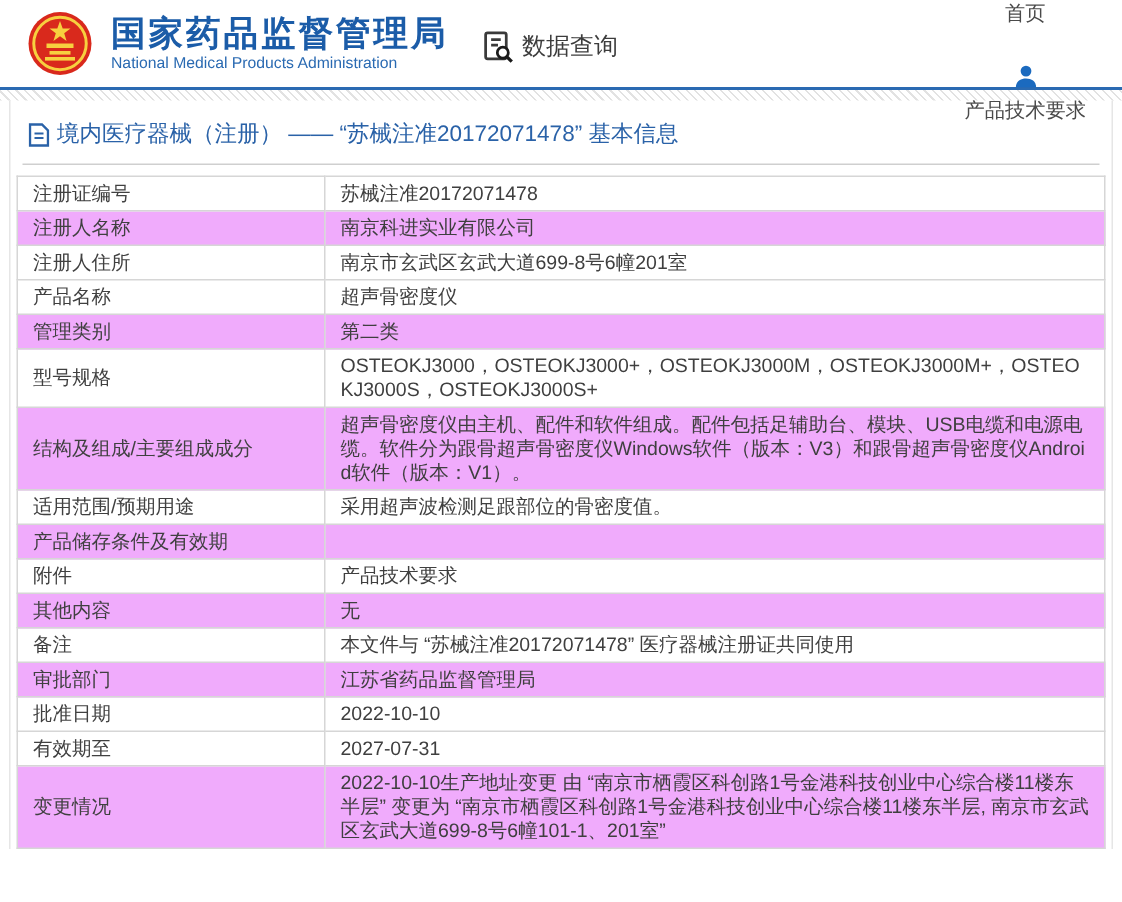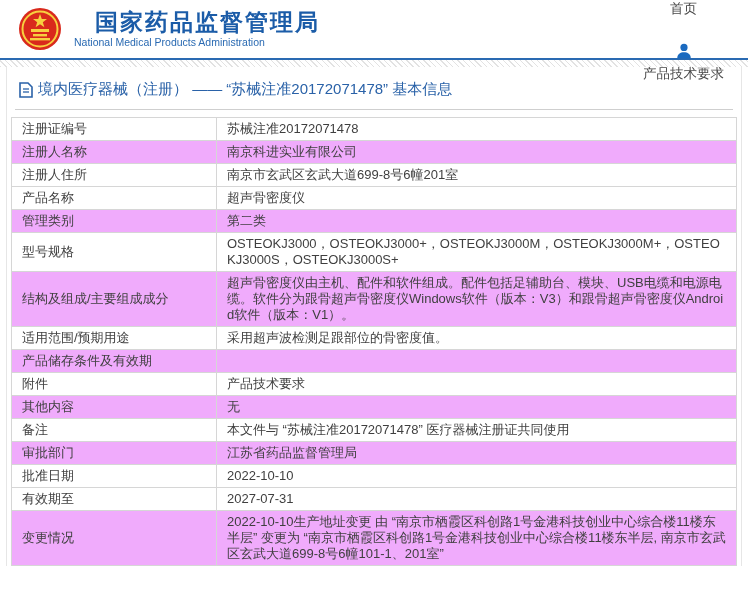--- a/index.html
+++ b/index.html
@@ -3,21 +3,21 @@
 <meta charset="utf-8">
 <style>
   * { margin: 0; padding: 0; box-sizing: border-box; }
   html, body { width: 748px; height: 601px; background: #fff;
     font-family: "Liberation Sans", "DejaVu Sans", sans-serif; color: #3f3f3f; }
 
   
   .header { height: 58px; display: flex; align-items: center; padding: 0 10px 0 18px; background: #fff; }
   .emblem { width: 44px; height: 44px; flex: 0 0 auto; }
   .org { margin-left: 12px; line-height: 1.05; }
-  .org-cn { font-size: 23px; font-weight: bold; color: #1b5ca8; letter-spacing: 2px; margin-left: 21px; }
+  .org-cn { font-size: 23px; font-weight: bold; color: #1b5ca8; letter-spacing: 2px; }
   .org-en { font-size: 10.5px; color: #2a6ab2; margin-top: 3px; }
   .dq { display: flex; align-items: center; margin-left: 22px; margin-top: 4px; }
   .dq-icon { width: 22px; height: 22px; margin-right: 5px; }
   .dq-label { font-size: 16px; color: #3c3c3c; }
   .spacer { flex: 1; }
   .nav { display: flex; gap: 24px; margin-right: 14px; margin-top: 2px; flex-direction: column; }
   .nav-item { display: flex; flex-direction: column; align-items: center; cursor: pointer; }
   .nav-item svg { width: 18px; height: 18px; }
   .nav-label { font-size: 13.5px; color: #4a4a4a; margin-top: 5px; white-space: nowrap; }
 
@@ -49,20 +49,30 @@
     <circle cx="22" cy="22" r="21" fill="#d9291c"></circle>
     <circle cx="22" cy="22" r="17.5" fill="none" stroke="#f7d03f" stroke-width="2"></circle>
     <polygon points="22,7 23.8,12 29,12 24.8,15.2 26.4,20.3 22,17.2 17.6,20.3 19.2,15.2 15,12 20.2,12" fill="#f7d03f"></polygon>
     <rect x="13" y="22" width="18" height="3" fill="#f7d03f"></rect>
     <rect x="15" y="27" width="14" height="2.4" fill="#f7d03f"></rect>
     <rect x="12" y="31" width="20" height="2.4" fill="#f7d03f"></rect>
   </svg>
   <div class="org">
     <div class="org-cn">国家药品监督管理局</div>
     <div class="org-en">National Medical Products Administration</div>
+  </div>
+  <div class="dq">
+    <svg class="dq-icon" viewBox="0 0 24 24">
+      <rect x="3" y="2" width="15" height="19" rx="1.5" fill="none" stroke="#3a3a3a" stroke-width="2"></rect>
+      <line x1="7" y1="7" x2="14" y2="7" stroke="#3a3a3a" stroke-width="2"></line>
+      <line x1="7" y1="11" x2="12" y2="11" stroke="#3a3a3a" stroke-width="2"></line>
+      <circle cx="15.5" cy="16.5" r="4" fill="#fff" stroke="#1a1a1a" stroke-width="2"></circle>
+      <line x1="18.5" y1="19.5" x2="22" y2="23" stroke="#1a1a1a" stroke-width="2.4"></line>
+    </svg>
+    <span class="dq-label">数据查询</span>
   </div>
   <div class="spacer"></div>
   <div class="nav">
     <div class="nav-item">
       <svg viewBox="0 0 20 20">
         <path d="M10 2 L18 9 H15.5 V17 H12 V12 H8 V17 H4.5 V9 H2 Z" fill="#1b6abf"></path>
       </svg>
       <span class="nav-label">首页</span>
     </div>
     <div class="nav-item">

